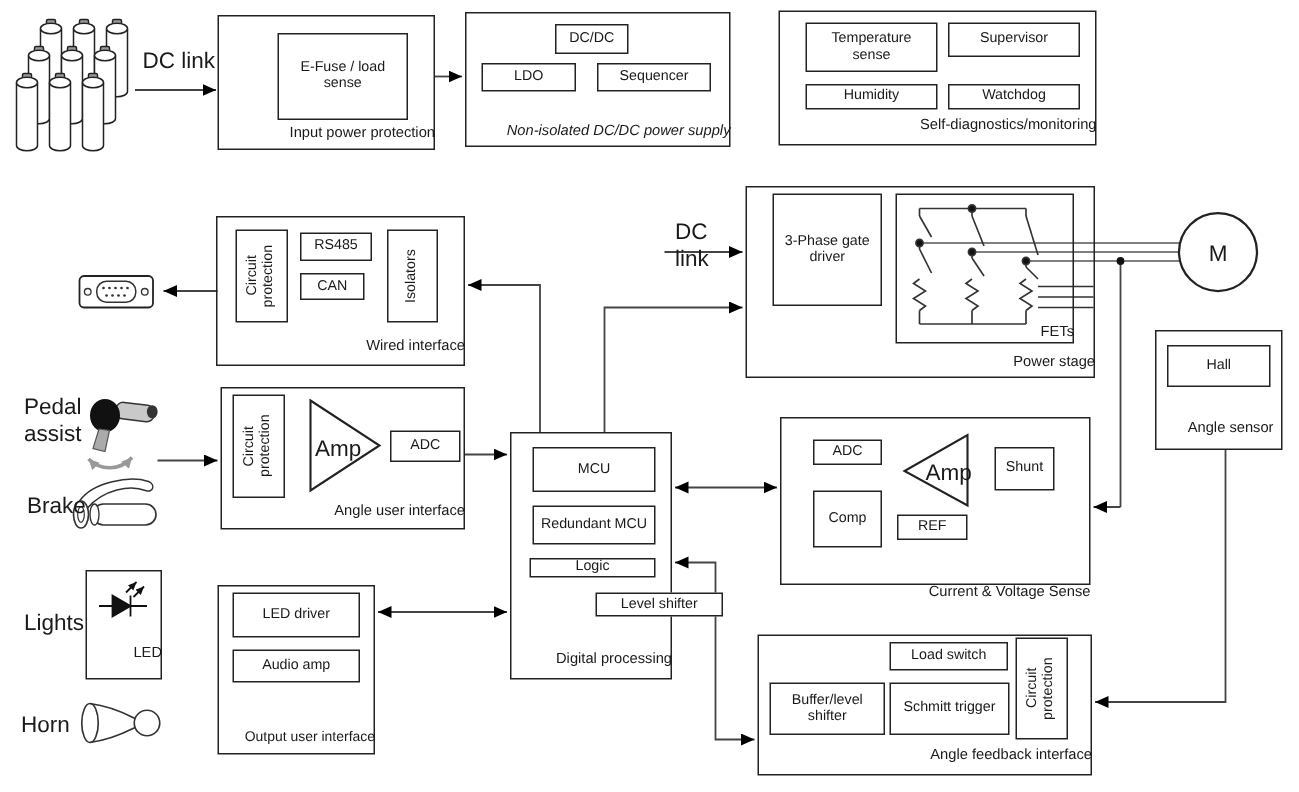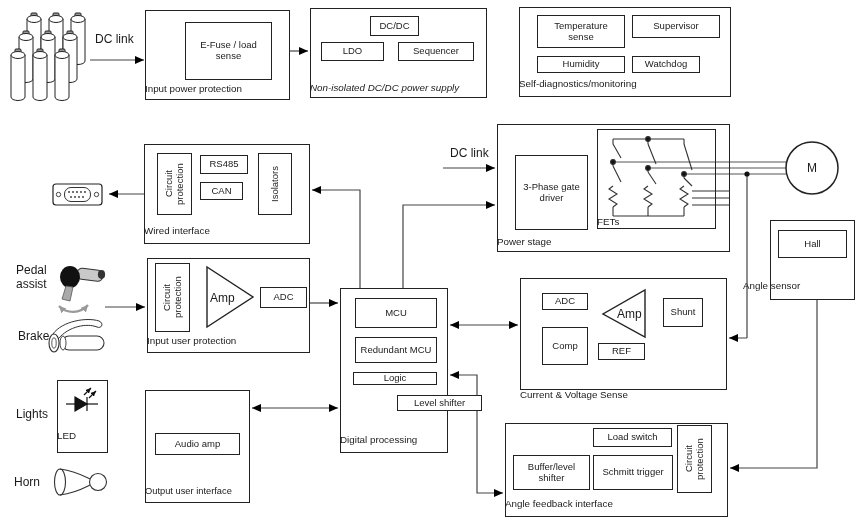--- a/index.html
+++ b/index.html
@@ -4,22 +4,22 @@
 <style>
   html,body{margin:0;padding:0;background:#fff;}
   #stage{position:relative;width:866px;height:528px;background:#fff;overflow:hidden;
          font-family:"Liberation Sans",sans-serif;color:#1a1a1a;}
   #wires{position:absolute;left:0;top:0;width:866px;height:528px;}
   .blk{position:absolute;box-sizing:border-box;border:1.6px solid #222;background:transparent;}
   .ibox{position:absolute;box-sizing:border-box;border:1.4px solid #222;background:#fff;
         display:flex;align-items:center;justify-content:center;text-align:center;
         font-size:9.5px;line-height:1.12;padding:1px 2px;}
   .vbox{writing-mode:vertical-rl;transform:rotate(180deg);}
-  .cap{position:absolute;font-size:9.8px;text-align:left;white-space:nowrap;line-height:1.1;}
-  .lbl{position:absolute;font-size:12px;line-height:1.2;}
+  .cap{position:absolute;font-size:9.8px;text-align:right;white-space:nowrap;line-height:1.1;}
+  .lbl{position:absolute;font-size:15px;line-height:1.2;}
   .ctr{text-align:center;}
 </style>
 </head>
 <body>
 
 <div id="stage">
 
   <svg id="wires" viewBox="0 0 866 528">
     <defs>
       <marker id="ah" markerWidth="10" markerHeight="9" refX="9" refY="4" orient="auto-start-reverse" markerUnits="userSpaceOnUse">
@@ -196,45 +196,45 @@
   <div class="blk" style="left:310px;top:8px;width:177px;height:90px;"></div>
   <div class="ibox" style="left:370px;top:16px;width:49px;height:20px;">DC/DC</div>
   <div class="ibox" style="left:321px;top:42px;width:63px;height:19px;">LDO</div>
   <div class="ibox" style="left:398px;top:42px;width:76px;height:19px;">Sequencer</div>
   <div class="cap" style="left:310px;top:83px;width:177px;font-style:italic;">Non-isolated DC/DC power supply</div>
 
   <div class="blk" style="left:519px;top:7px;width:212px;height:90px;"></div>
   <div class="ibox" style="left:537px;top:15px;width:88px;height:33px;padding:0 10px;">Temperature sense</div>
   <div class="ibox" style="left:632px;top:15px;width:88px;height:23px;">Supervisor</div>
   <div class="ibox" style="left:537px;top:56px;width:88px;height:17px;">Humidity</div>
-  <div class="ibox" style="left:632px;top:56px;width:68px;height:17px;">Watchdog</div>
+  <div class="ibox" style="left:632px;top:56px;width:88px;height:17px;">Watchdog</div>
   <div class="cap" style="left:519px;top:79px;width:212px;">Self-diagnostics/monitoring</div>
 
   <div class="blk" style="left:144px;top:144px;width:166px;height:100px;"></div>
   <div class="ibox vbox" style="left:157px;top:153px;width:35px;height:62px;">Circuit protection</div>
   <div class="ibox" style="left:200px;top:155px;width:48px;height:19px;">RS485</div>
   <div class="ibox" style="left:200px;top:182px;width:43px;height:18px;">CAN</div>
   <div class="ibox vbox" style="left:258px;top:153px;width:34px;height:62px;">Isolators</div>
   <div class="cap" style="left:144px;top:226px;width:166px;">Wired interface</div>
 
   <div class="blk" style="left:147px;top:258px;width:163px;height:95px;"></div>
   <div class="ibox vbox" style="left:155px;top:263px;width:35px;height:69px;">Circuit protection</div>
   <div class="lbl" style="left:210px;top:291px;width:26px;">Amp</div>
   <div class="ibox" style="left:260px;top:287px;width:47px;height:21px;">ADC</div>
-  <div class="cap" style="left:147px;top:336px;width:163px;">Input user protection</div>
+  <div class="cap" style="left:147px;top:336px;width:163px;">Angle user interface</div>
 
   <div class="blk" style="left:340px;top:288px;width:108px;height:165px;"></div>
   <div class="ibox" style="left:355px;top:298px;width:82px;height:30px;">MCU</div>
   <div class="ibox" style="left:355px;top:337px;width:82px;height:26px;">Redundant MCU</div>
   <div class="ibox" style="left:353px;top:372px;width:84px;height:13px;">Logic</div>
   <div class="ibox" style="left:353px;top:395px;width:85px;height:16px;margin-left:44px;">Level shifter</div>
   <div class="cap" style="left:340px;top:435px;width:108px;">Digital processing</div>
 
   <div class="blk" style="left:497px;top:124px;width:233px;height:128px;"></div>
-  <div class="ibox" style="left:515px;top:129px;width:73px;height:75px;margin-top:26px;">3-Phase gate driver</div>
+  <div class="ibox" style="left:515px;top:129px;width:73px;height:75px;">3-Phase gate driver</div>
   <div class="blk" style="left:597px;top:129px;width:119px;height:100px;border-width:1.4px;"></div>
   <div class="cap" style="left:597px;top:217px;width:119px;">FETs</div>
   <div class="cap" style="left:497px;top:237px;width:233px;">Power stage</div>
 
   <div class="blk" style="left:520px;top:278px;width:207px;height:112px;"></div>
   <div class="ibox" style="left:542px;top:293px;width:46px;height:17px;">ADC</div>
   <div class="lbl" style="left:617px;top:307px;width:26px;">Amp</div>
   <div class="ibox" style="left:663px;top:298px;width:40px;height:29px;">Shunt</div>
   <div class="ibox" style="left:542px;top:327px;width:46px;height:38px;">Comp</div>
   <div class="ibox" style="left:598px;top:343px;width:47px;height:17px;">REF</div>
@@ -245,20 +245,21 @@
   <div class="cap" style="left:743px;top:281px;width:106px;">Angle sensor</div>
 
   <div class="blk" style="left:505px;top:423px;width:223px;height:94px;"></div>
   <div class="ibox" style="left:593px;top:428px;width:79px;height:19px;">Load switch</div>
   <div class="ibox" style="left:513px;top:455px;width:77px;height:35px;">Buffer/level shifter</div>
   <div class="ibox" style="left:593px;top:455px;width:80px;height:35px;">Schmitt trigger</div>
   <div class="ibox vbox" style="left:677px;top:425px;width:35px;height:68px;">Circuit protection</div>
   <div class="cap" style="left:505px;top:499px;width:223px;">Angle feedback interface</div>
 
   <div class="blk" style="left:145px;top:390px;width:105px;height:113px;"></div>
+  <div class="ibox" style="left:155px;top:395px;width:85px;height:30px;">LED driver</div>
   <div class="ibox" style="left:155px;top:433px;width:85px;height:22px;">Audio amp</div>
   <div class="cap" style="left:145px;top:486px;width:105px;font-size:9.3px;">Output user interface</div>
 
   <div class="blk" style="left:57px;top:380px;width:51px;height:73px;"></div>
   <div class="cap" style="left:57px;top:431px;width:51px;">LED</div>
 
   <div class="lbl" style="left:95px;top:32px;width:50px;">DC link</div>
   <div class="lbl" style="left:450px;top:146px;width:44px;">DC link</div>
   <div class="lbl" style="left:16px;top:263px;width:40px;">Pedal assist</div>
   <div class="lbl" style="left:18px;top:329px;width:44px;">Brake</div>

